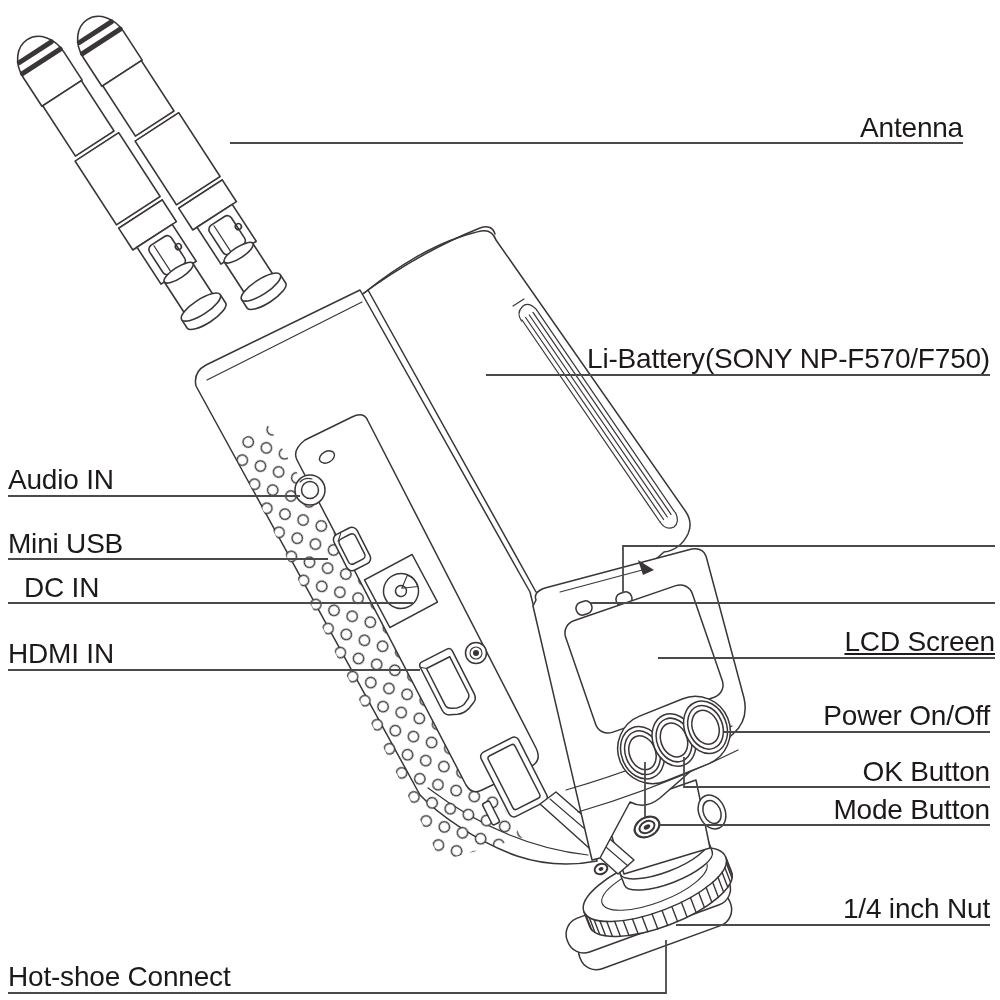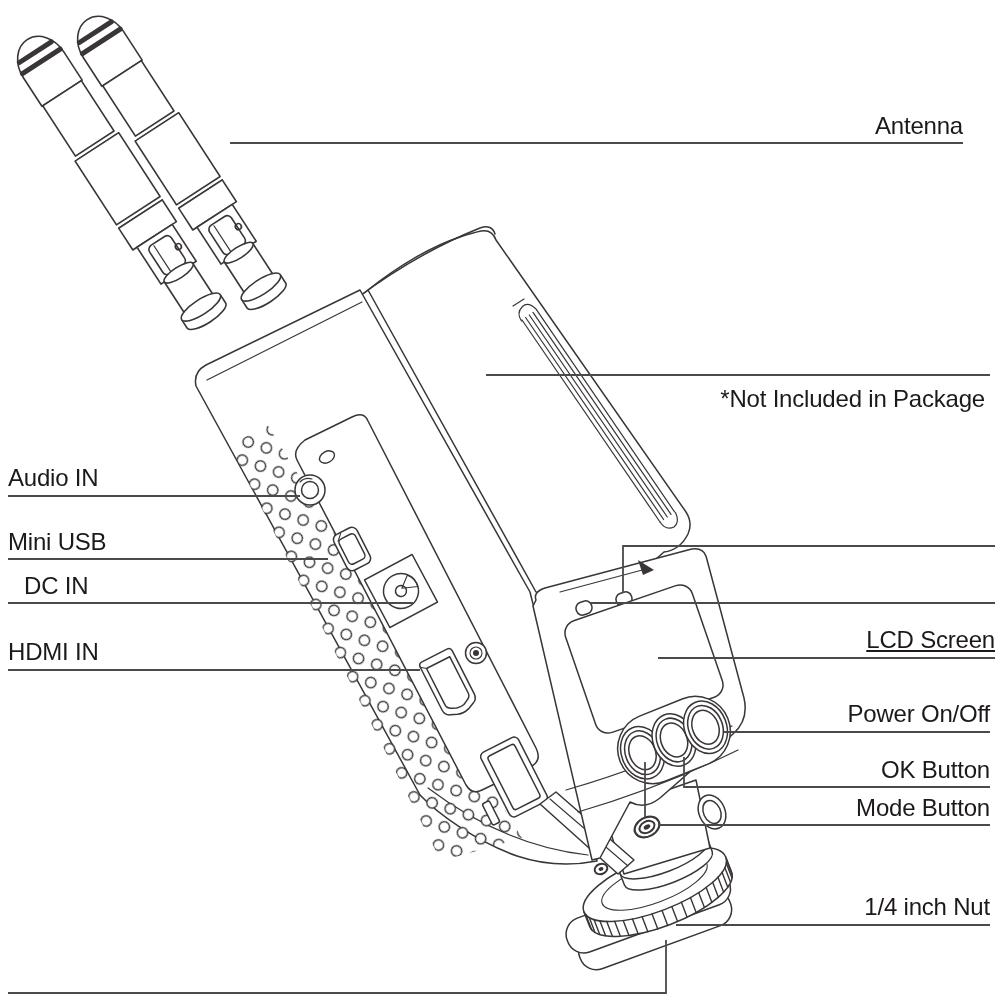--- a/index.html
+++ b/index.html
@@ -1,19 +1,19 @@
 <!DOCTYPE html>
 <html><head>
 <meta charset="utf-8">
 <style>
   html,body{margin:0;padding:0;background:#fff;}
   .stage{position:relative;width:1000px;height:1000px;background:#fff;overflow:hidden;
          font-family:"Liberation Sans","DejaVu Sans",sans-serif;}
   .stage svg{position:absolute;left:0;top:0;}
-  .lbl{position:absolute;font-size:24px;letter-spacing:-0.2px;color:#1d191b;white-space:nowrap;line-height:1.1;}
+  .lbl{position:absolute;font-size:28px;letter-spacing:-0.2px;color:#1d191b;white-space:nowrap;line-height:1.1;}
   .lbl.r{text-align:right;}
 </style>
 </head>
 <body>
 
 <div class="stage">
 
 <svg width="1000" height="1000" viewBox="0 0 1000 1000">
   <defs>
     <pattern id="dots" width="27" height="27" patternUnits="userSpaceOnUse" patternTransform="rotate(-27)">
@@ -221,24 +221,25 @@
     <path d="M 995,658 H 658"></path>
     <path d="M 990,732 H 724"></path>
     <path d="M 990,787 H 684 V 757"></path>
     <path d="M 990,825 H 658 M 645,762 V 818"></path>
     <path d="M 990,925 H 676"></path>
     <path d="M 8,993 H 666 V 940"></path>
   </g>
 </svg>
 
 <div class="lbl r" style="right:37px;top:113px;">Antenna</div>
-<div class="lbl r" style="right:15px;top:386px;">*Not Included in Package</div>
+<div class="lbl r" style="right:10px;top:344px;">Li-Battery(SONY NP-F570/F750)</div>
 <div class="lbl" style="left:8px;top:465px;">Audio IN</div>
 <div class="lbl" style="left:8px;top:529px;">Mini USB</div>
 <div class="lbl" style="left:24px;top:573px;">DC IN</div>
 <div class="lbl" style="left:8px;top:639px;">HDMI IN</div>
 <div class="lbl r" style="right:5px;top:627px;text-decoration:underline;">LCD Screen</div>
 <div class="lbl r" style="right:10px;top:701px;margin-left:47px;">Power On/Off</div>
 <div class="lbl r" style="right:10px;top:757px;">OK Button</div>
 <div class="lbl r" style="right:10px;top:795px;">Mode Button</div>
 <div class="lbl r" style="right:10px;top:894px;">1/4 inch Nut</div>
+<div class="lbl" style="left:8px;top:962px;">Hot-shoe Connect</div>
 
 </div>
 
 </body></html>

